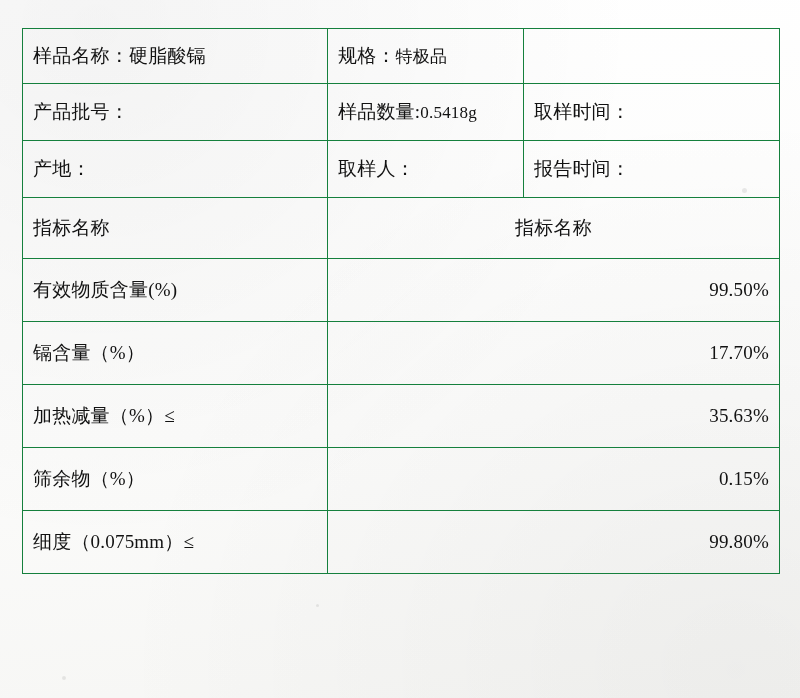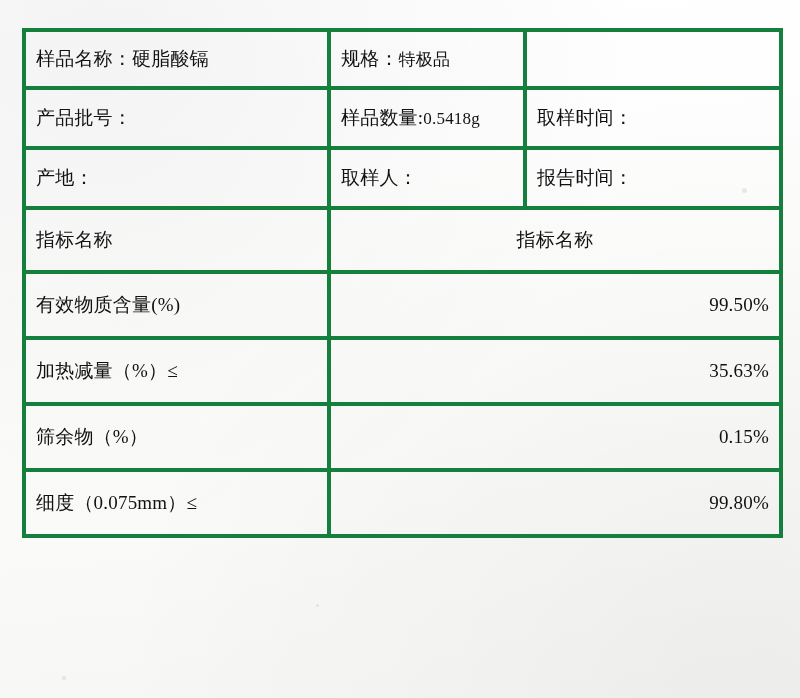--- a/index.html
+++ b/index.html
@@ -33,21 +33,21 @@
   .doc-table {
     position: absolute;
     left: 22px;
     top: 28px;
     width: 757px;
     border-collapse: collapse;
     table-layout: fixed;
     background: transparent;
   }
   .doc-table td {
-    border: 4px solid #15803d;
+    border: 1px solid #15803d;
     padding: 0 10px;
     font-size: 19px;
     color: #121212;
     vertical-align: middle;
     line-height: 1.25;
     letter-spacing: 0.2px;
   }
   .r-head td { height: 54px; }
   .r-info td { height: 56px; }
   .r-ind  td { height: 60px; }
@@ -133,20 +133,24 @@
       <tr class="r-ind">
         <td class="c-left">指标名称</td>
         <td class="result-head" colspan="2">指标名称</td>
       </tr>
 
       <tr class="r-data">
         <td class="c-left">有效物质含量(%)</td>
         <td class="result-val" colspan="2">99.50%</td>
       </tr>
 
+      <tr class="r-data">
+        <td class="c-left">镉含量（%）</td>
+        <td class="result-val" colspan="2">17.70%</td>
+      </tr>
 
 
       <tr class="r-data">
         <td class="c-left">加热减量（%）≤</td>
         <td class="result-val" colspan="2">35.63%</td>
       </tr>
 
       <tr class="r-data">
         <td class="c-left">筛余物（%）</td>
         <td class="result-val" colspan="2">0.15%</td>

